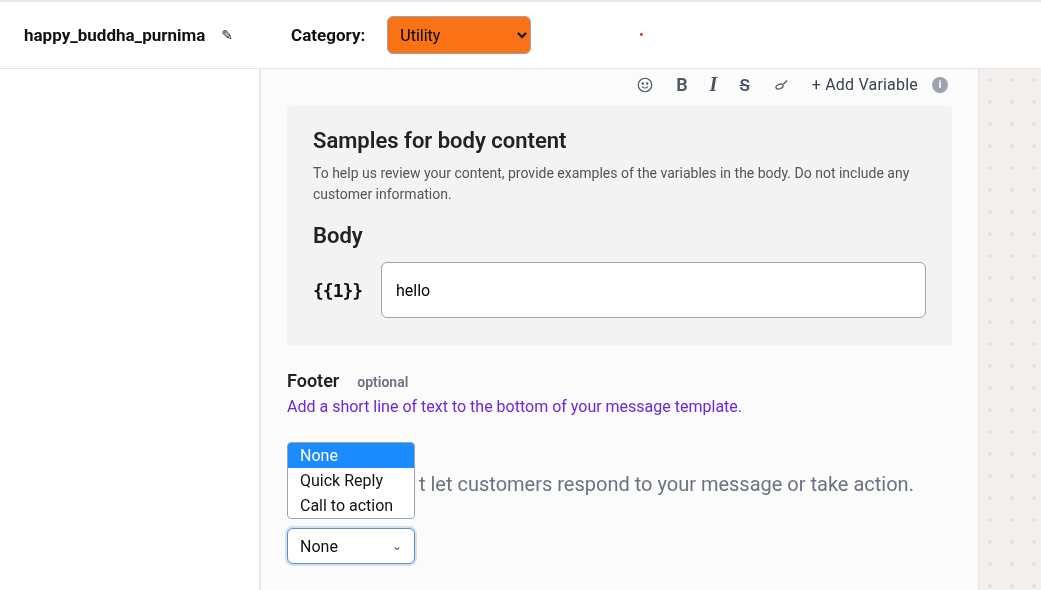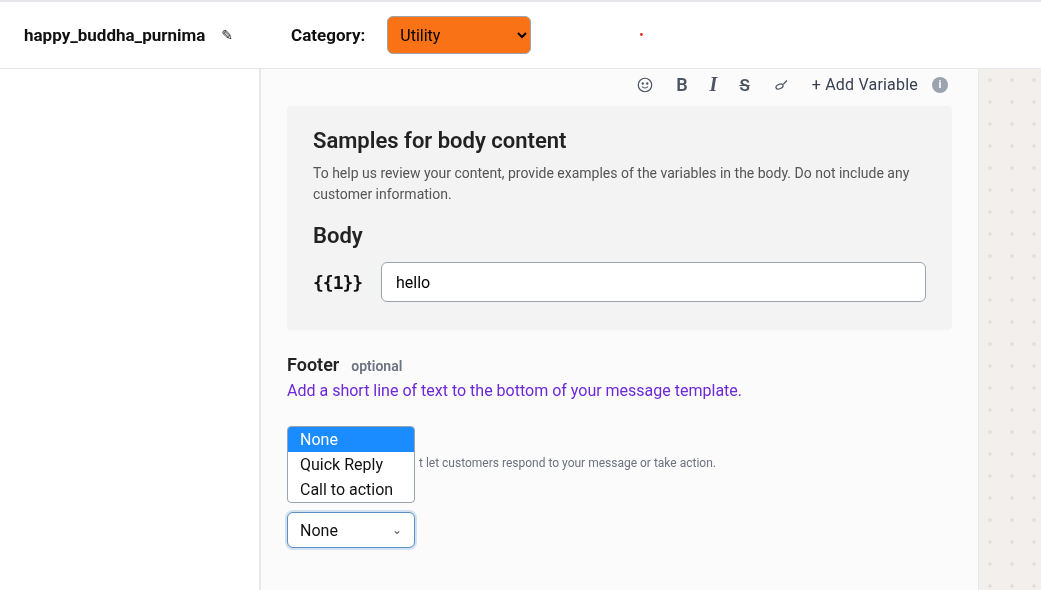--- a/index.html
+++ b/index.html
@@ -154,34 +154,34 @@
     .var-tag {
       font-size: 18px;
       font-weight: 700;
       color: #111;
       font-family: monospace;
       letter-spacing: -1px;
       width: 50px;
     }
     .body-input {
       flex: 1;
-      height: 40px;
+      height: 56px;
       border: 1px solid #9ca3af;
       border-radius: 6px;
       padding: 0 14px;
       font-size: 16px;
       background: #fff;
     }
     .section {
       margin-top: 24px;
     }
     .section-head {
       display: flex;
       align-items: baseline;
-      gap: 12px;
+      gap: 18px;
       margin-bottom: 6px;
     }
     .section-title {
       font-size: 18px;
       font-weight: 600;
       color: #222;
     }
     .optional {
       font-size: 14px;
       color: #6b7280;
@@ -254,21 +254,21 @@
       font-size: 16px;
       color: #111;
       cursor: pointer;
       box-shadow: 0 0 0 2px rgba(91,143,199,0.25);
     }
     .chevron {
       font-size: 12px;
       color: #555;
     }
     .buttons-desc {
-      font-size: 12px;
+      font-size: 20px;
       color: #6b7280;
       padding-left: 132px;
       padding-top: 32px;
     }
     .right-pattern {
       width: 62px;
       background: #f2efed;
       background-image: radial-gradient(circle, rgba(200,195,190,0.35) 2px, transparent 2px);
       background-size: 22px 22px;
     }

